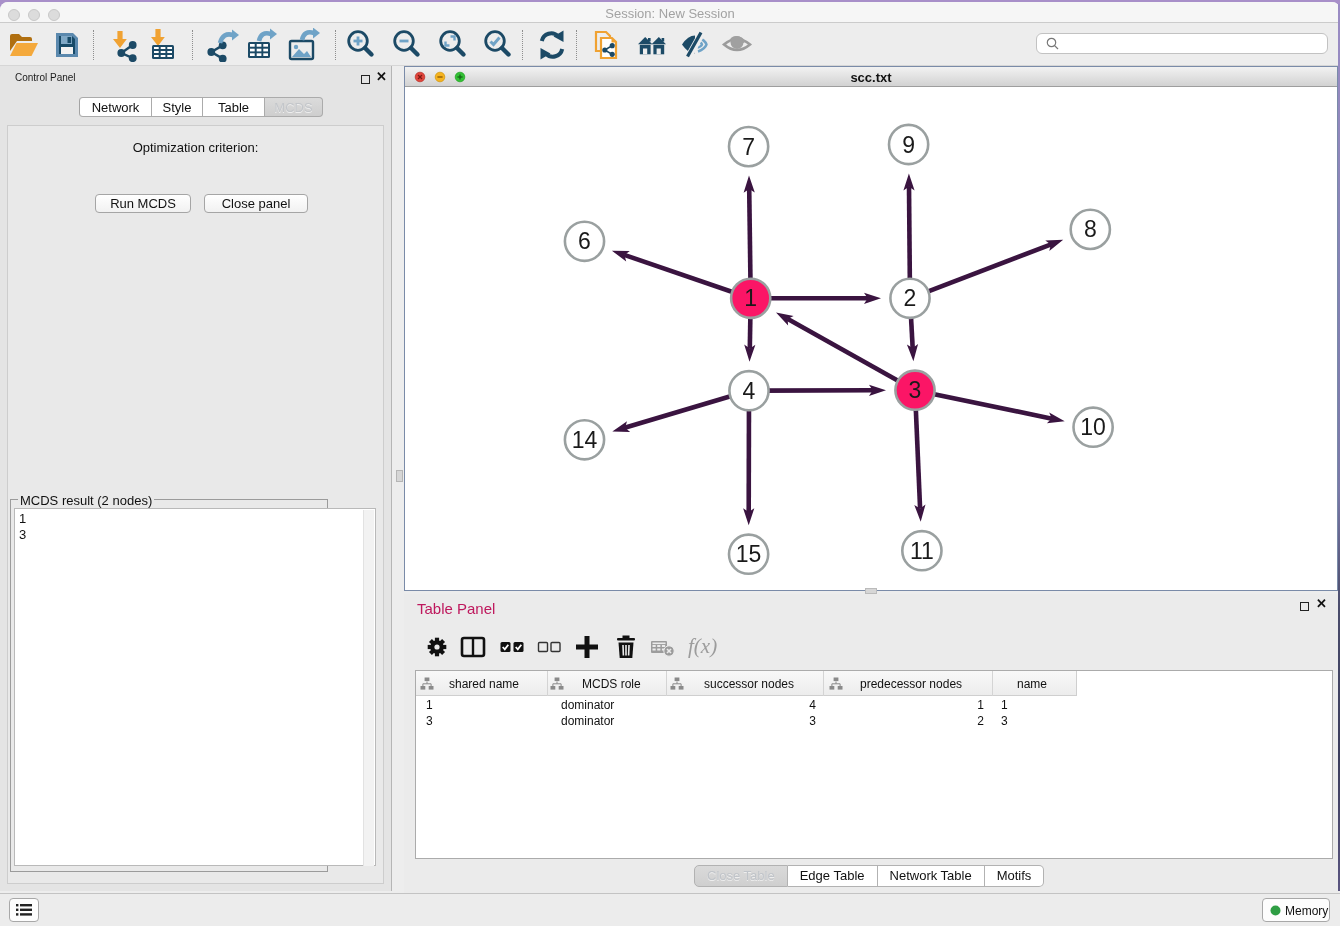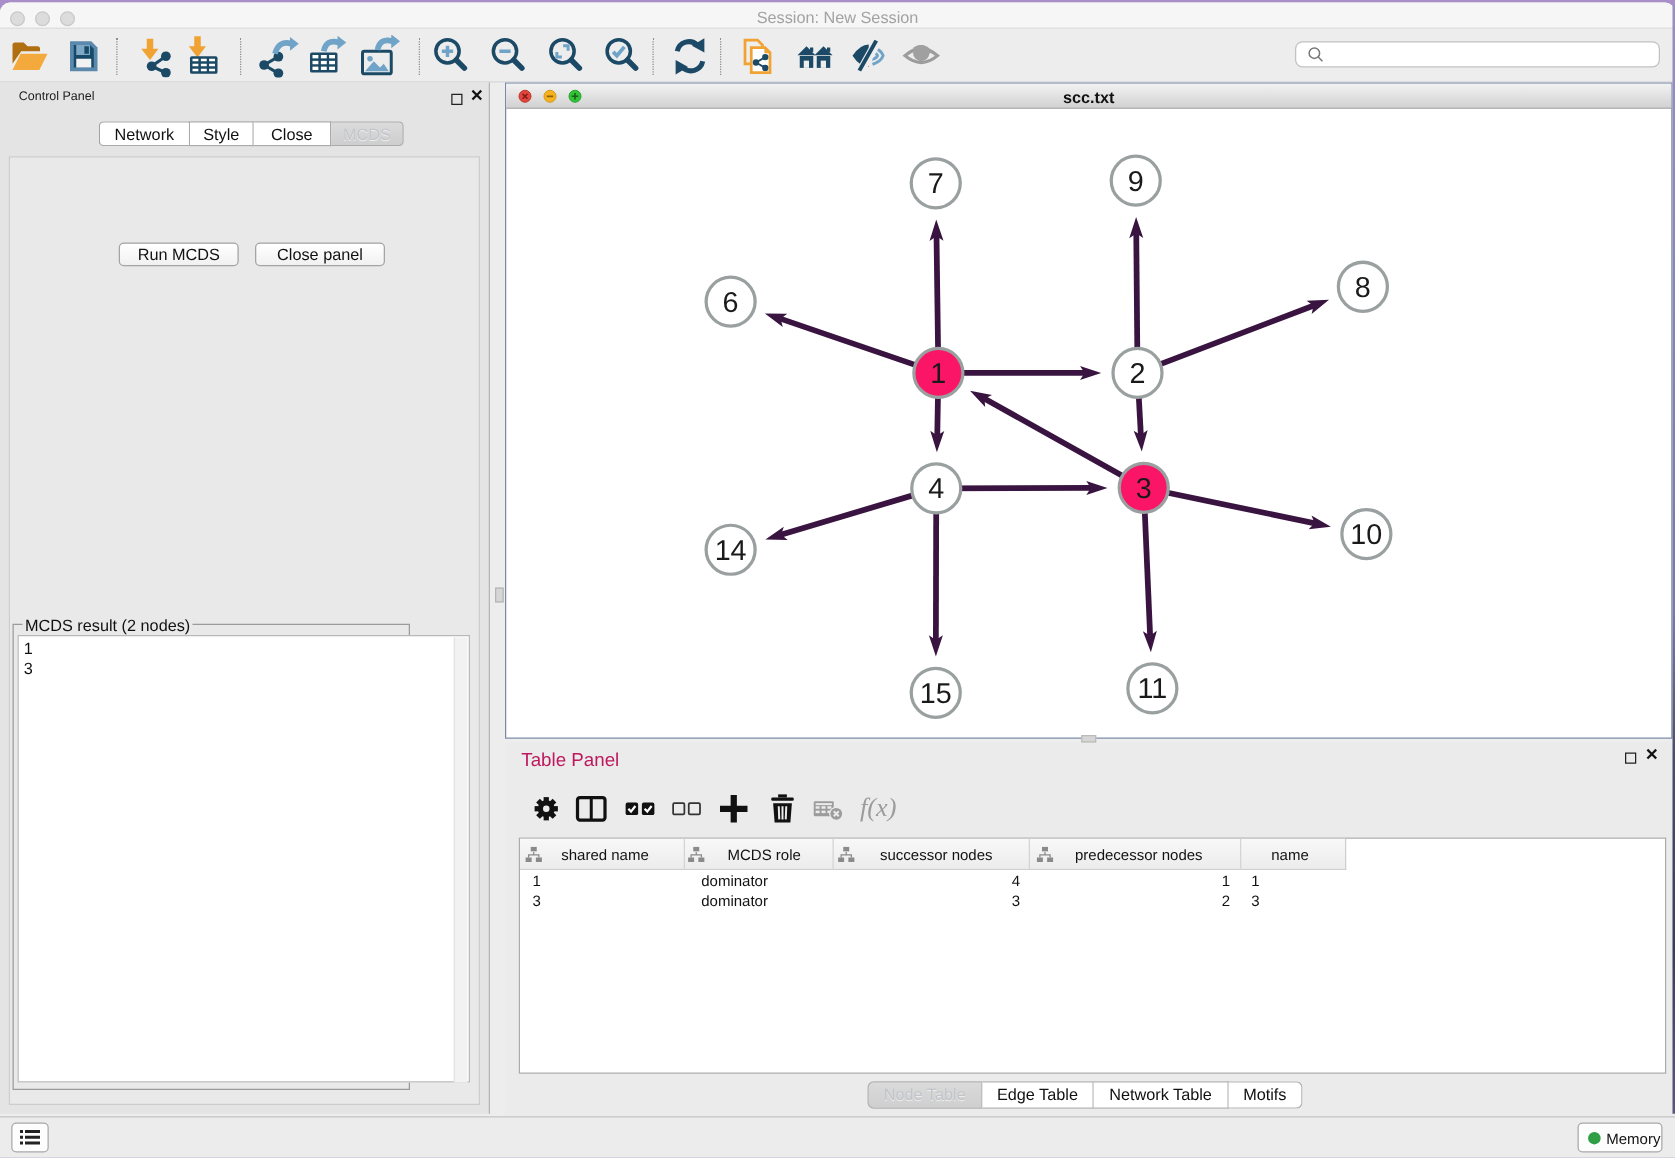--- a/index.html
+++ b/index.html
@@ -209,24 +209,25 @@
       </svg>
   </div>
 </div>
 <div id="cpanel">
   <div id="cphead">Control Panel</div>
   <div class="floatbtn" style="left:361px"></div>
   <div class="closex" style="left:376px">✕</div>
   <div id="tabs">
     <div class="tab first" style="width:73px">Network</div>
     <div class="tab" style="width:51px">Style</div>
-    <div class="tab" style="width:62px">Close</div>
+    <div class="tab" style="width:62px">Table</div>
     <div class="tab sel" style="width:58px">MCDS</div>
   </div>
   <div id="cpinner">
+    <div id="optlabel">Optimization criterion:</div>
     <div class="btn" style="left:87px;width:96px">Run MCDS</div>
     <div class="btn" style="left:196px;width:104px">Close panel</div>
     <div id="fieldset">
       <div id="fslegend">MCDS result (2 nodes)</div>
       <div id="fswhite">
         <div id="fstext">1<br>3</div>
         <div id="fsscroll"></div>
       </div>
     </div>
   </div>
@@ -418,21 +419,21 @@
     </div>
     <div class="row" style="top:42px">
       <span class="cell" style="left:10px">3</span>
       <span class="cell" style="left:145px">dominator</span>
       <span class="cell" style="left:360px;width:40px;text-align:right">3</span>
       <span class="cell" style="left:528px;width:40px;text-align:right">2</span>
       <span class="cell" style="left:585px">3</span>
     </div>
   </div>
   <div id="btabs">
-    <div class="btab sel">Node Table</div>
+    <div class="btab sel">Close Table</div>
     <div class="btab">Edge Table</div>
     <div class="btab">Network Table</div>
     <div class="btab last">Motifs</div>
   </div>
 </div>
 <div class="abs" style="left:396px;top:470px;width:7px;height:12px;background:#d6d6d6;border:1px solid #b5b5b5"></div>
 <div class="abs" style="left:865px;top:588px;width:12px;height:6px;background:#d6d6d6;border:1px solid #bbb"></div>
 <div class="abs" style="left:1338.4px;top:4px;width:1.6px;height:887px;background:linear-gradient(#9b8cc4 0%,#8583b6 30%,#7a78a8 55%,#4a4c6b 68%,#3a3c5c 85%,#5a5580 100%)"></div>
 <div id="statusbar">
   <div class="sbtn" style="left:9px;width:30px">

